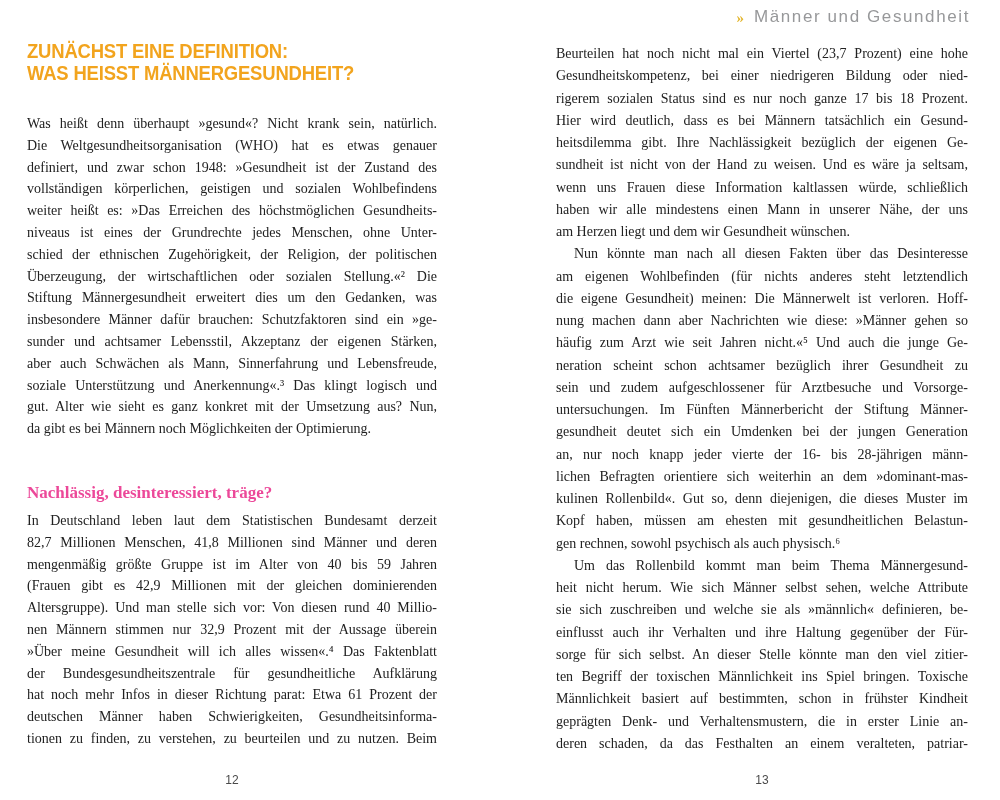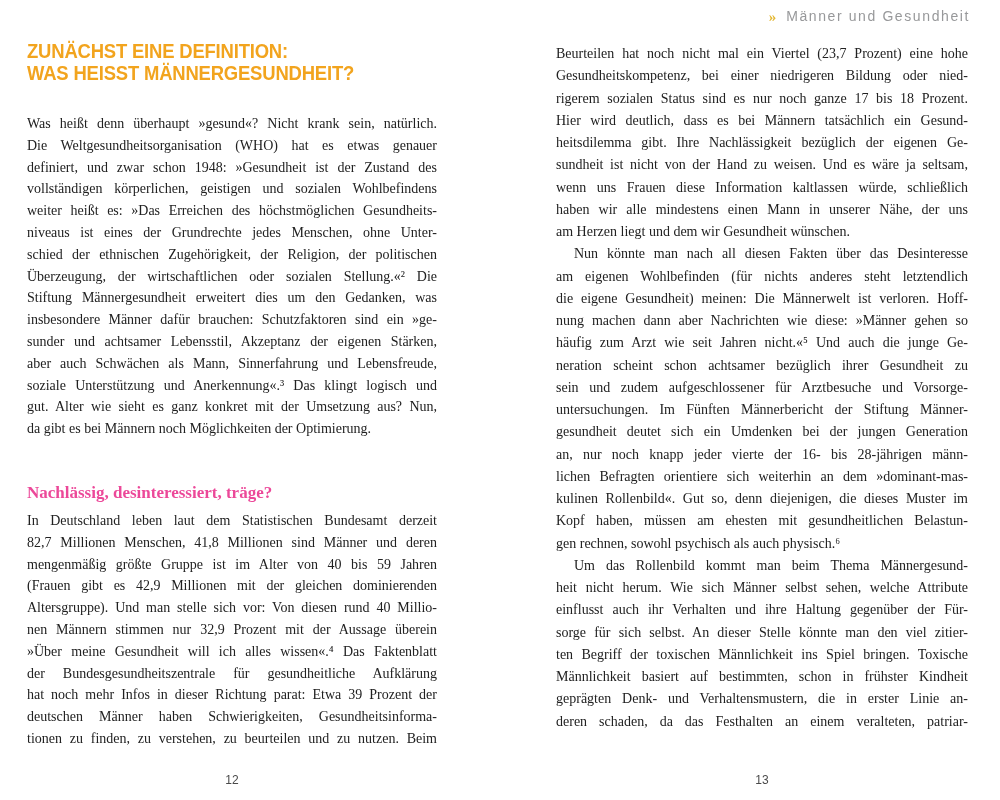--- a/index.html
+++ b/index.html
@@ -23,21 +23,21 @@
   .running-header .marker {
     font-family: "Liberation Serif", "DejaVu Serif", serif;
     font-weight: bold;
     font-size: 15px;
     color: #E3B62F;
     margin-right: 10px;
     vertical-align: -1px;
   }
   .running-header .running-title {
     font-family: "Liberation Sans", "DejaVu Sans", sans-serif;
-    font-size: 14px;
+    font-size: 17px;
     letter-spacing: 1.6px;
     color: #97989A;
   }
 
   
   .chapter-title {
     position: absolute;
     left: 27px;
     top: 40px;
     margin: 0;
@@ -138,21 +138,21 @@
   <div class="col col-left-2">
       <div class="para">
         <div class="tline">In Deutschland leben laut dem Statistischen Bundesamt derzeit</div>
         <div class="tline">82,7 Millionen Menschen, 41,8 Millionen sind Männer und deren</div>
         <div class="tline">mengenmäßig größte Gruppe ist im Alter von 40 bis 59 Jahren</div>
         <div class="tline">(Frauen gibt es 42,9 Millionen mit der gleichen dominierenden</div>
         <div class="tline">Altersgruppe). Und man stelle sich vor: Von diesen rund 40 Millio-</div>
         <div class="tline">nen Männern stimmen nur 32,9 Prozent mit der Aussage überein</div>
         <div class="tline">»Über meine Gesundheit will ich alles wissen«.⁴ Das Faktenblatt</div>
         <div class="tline">der Bundesgesundheitszentrale für gesundheitliche Aufklärung</div>
-        <div class="tline">hat noch mehr Infos in dieser Richtung parat: Etwa 39 Prozent der</div>
+        <div class="tline">hat noch mehr Infos in dieser Richtung parat: Etwa 61 Prozent der</div>
         <div class="tline">deutschen Männer haben Schwierigkeiten, Gesundheitsinforma-</div>
         <div class="tline">tionen zu finden, zu verstehen, zu beurteilen und zu nutzen. Beim</div>
       </div>
     </div>
 
   <div class="pagenum pagenum-left">12</div>
 
   <div class="col col-right">
       <div class="para">
         <div class="tline">Beurteilen hat noch nicht mal ein Viertel (23,7 Prozent) eine hohe</div>
@@ -177,20 +177,21 @@
         <div class="tline">gesundheit deutet sich ein Umdenken bei der jungen Generation</div>
         <div class="tline">an, nur noch knapp jeder vierte der 16- bis 28-jährigen männ-</div>
         <div class="tline">lichen Befragten orientiere sich weiterhin an dem »dominant-mas-</div>
         <div class="tline">kulinen Rollenbild«. Gut so, denn diejenigen, die dieses Muster im</div>
         <div class="tline">Kopf haben, müssen am ehesten mit gesundheitlichen Belastun-</div>
         <div class="tline last">gen rechnen, sowohl psychisch als auch physisch.⁶</div>
       </div>
       <div class="para indent">
         <div class="tline">Um das Rollenbild kommt man beim Thema Männergesund-</div>
         <div class="tline">heit nicht herum. Wie sich Männer selbst sehen, welche Attribute</div>
+        <div class="tline">sie sich zuschreiben und welche sie als »männlich« definieren, be-</div>
         <div class="tline">einflusst auch ihr Verhalten und ihre Haltung gegenüber der Für-</div>
         <div class="tline">sorge für sich selbst. An dieser Stelle könnte man den viel zitier-</div>
         <div class="tline">ten Begriff der toxischen Männlichkeit ins Spiel bringen. Toxische</div>
         <div class="tline">Männlichkeit basiert auf bestimmten, schon in frühster Kindheit</div>
         <div class="tline">geprägten Denk- und Verhaltensmustern, die in erster Linie an-</div>
         <div class="tline">deren schaden, da das Festhalten an einem veralteten, patriar-</div>
       </div>
     </div>
 
   <div class="pagenum pagenum-right">13</div>

